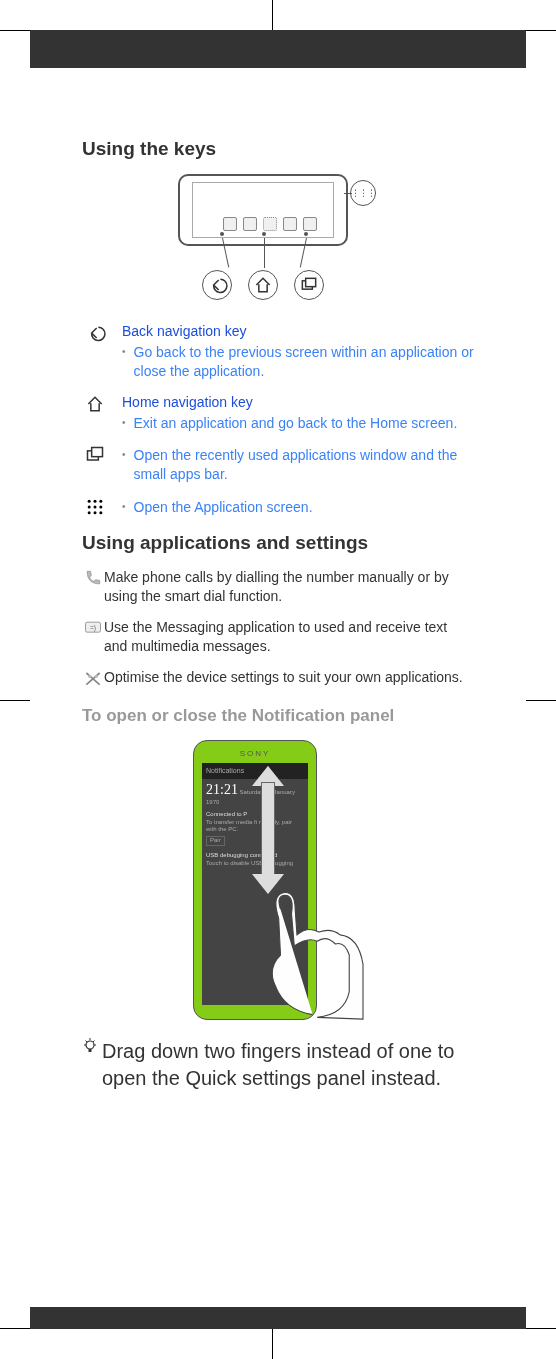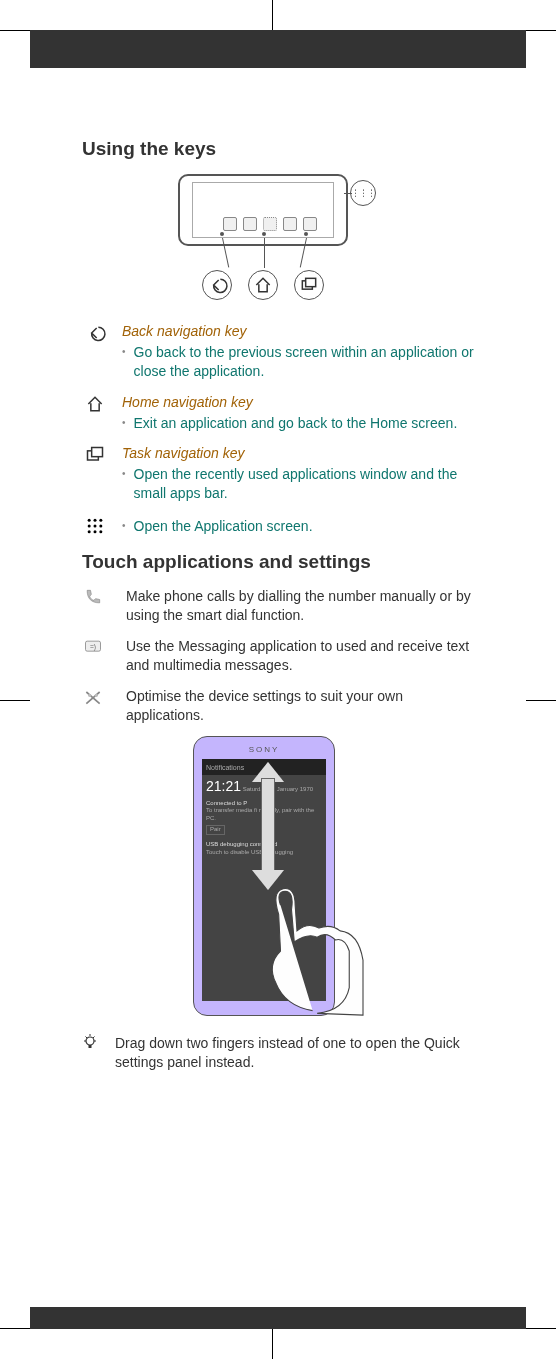--- a/index.html
+++ b/index.html
@@ -95,66 +95,66 @@
     color: #333;
   }
   .nav-circ.c1 { left: 24px; }
   .nav-circ.c2 { left: 70px; }
   .nav-circ.c3 { left: 116px; }
 
   .key-list { margin-top: 6px; }
   .key-row { display: flex; align-items: flex-start; gap: 14px; margin-bottom: 12px; font-size: 14px; line-height: 1.35; }
   .key-icon { flex: 0 0 26px; height: 22px; display: flex; align-items: center; justify-content: center; font-size: 18px; color: #333; }
   .key-body { flex: 1; }
-  .key-title { color: #a16207; font-style: italic; }
+  .key-title { color: #1d4ed8; }
   .key-sub { display: flex; gap: 8px; margin-top: 2px; }
   .key-sub .bullet { color: #888; font-size: 10px; line-height: 1.8; }
-  .key-sub .txt { flex: 1; color: #0f766e; }
-
-  .app-row { display: flex; align-items: flex-start; gap: 22px; margin-bottom: 12px; font-size: 14px; line-height: 1.35; }
+  .key-sub .txt { flex: 1; color: #3b82f6; }
+
+  .app-row { display: flex; align-items: flex-start; gap: 0; margin-bottom: 12px; font-size: 14px; line-height: 1.35; }
   .app-icon { flex: 0 0 22px; height: 20px; display: flex; align-items: center; justify-content: center; font-size: 14px; color: #777; }
   .app-body { flex: 1; color: #333; }
 
   .phone-illus-2 {
     margin: 12px auto 18px auto;
     width: 170px;
     height: 280px;
     position: relative;
   }
   .phone-body-port {
     position: absolute; top: 0; left: 0;
-    width: 142px; height: 280px;
+    width: 124px; height: 280px;
     border: 1.5px solid #555;
     border-radius: 14px;
-    background: #c4b5fd;
+    background: #84cc16;
   }
   .earpiece { position: absolute; top: 8px; left: 50%; transform: translateX(-50%); font-size: 8px; color: #555; letter-spacing: 2px; }
   .port-screen {
     position: absolute; top: 22px; left: 8px; right: 8px; bottom: 14px;
     background: #444;
   }
   .notif-bar { position: absolute; top: 0; left: 0; right: 0; height: 16px; background: #222; color: #aaa; font-size: 7px; display: flex; align-items: center; padding: 0 4px; }
   .notif-body { position: absolute; top: 18px; left: 4px; right: 4px; font-size: 6px; color: #aaa; line-height: 1.3; }
-  .notif-time { font-size: 14px; color: #fff; }
+  .notif-time { font-size: 14px; color: #fff; font-family: Liberation Serif, serif; }
   .arrow-overlay {
     position: absolute;
     top: 30px; left: 56px;
     width: 38px; height: 120px;
   }
   .arrow-shaft { position: absolute; top: 12px; left: 12px; width: 14px; height: 96px; background: #ddd; border: 1px solid #666; }
   .arrow-head-up { position: absolute; top: -4px; left: 3px; width: 0; height: 0; border-left: 16px solid transparent; border-right: 16px solid transparent; border-bottom: 20px solid #ddd; filter: drop-shadow(0 0 0.5px #666);}
   .arrow-head-dn { position: absolute; bottom: -4px; left: 3px; width: 0; height: 0; border-left: 16px solid transparent; border-right: 16px solid transparent; border-top: 20px solid #ddd; filter: drop-shadow(0 0 0.5px #666);}
   .hand {
     position: absolute;
     top: 150px; left: 60px;
     width: 110px; height: 130px;
   }
   .hand svg { width: 100%; height: 100%; }
 
-  .tip-row { display: flex; align-items: flex-start; gap: 17px; font-size: 14px; line-height: 1.35; justify-content: space-between; }
+  .tip-row { display: flex; align-items: flex-start; gap: 4px; font-size: 20px; line-height: 1.35; justify-content: space-between; }
   .tip-icon { flex: 0 0 16px; font-size: 14px; color: #333; text-align: center; }
   .tip-body { flex: 1; color: #333; }
 
   svg { overflow: visible; }
   .ico-svg { width: 20px; height: 20px; }
 </style>
 </head>
 <body>
 
 <div class="crop-marks">
@@ -242,21 +242,20 @@
     </div>
 
     <div class="key-row">
       <div class="key-icon">
         <svg class="ico-svg" viewBox="0 0 24 24">
             <rect x="3" y="7" width="13" height="11" fill="none" stroke="#333" stroke-width="1.8"></rect>
             <rect x="8" y="3" width="13" height="11" fill="#fff" stroke="#333" stroke-width="1.8"></rect>
           </svg>
       </div>
       <div class="key-body">
-        <div class="key-title">Task navigation key</div>
         <div class="key-sub">
           <span class="bullet">•</span>
           <span class="txt">Open the recently used applications window and the small apps bar.</span>
         </div>
       </div>
     </div>
 
     <div class="key-row">
       <div class="key-icon">
         <svg class="ico-svg" viewBox="0 0 24 24">
@@ -273,21 +272,21 @@
       </div>
       <div class="key-body">
         <div class="key-sub">
           <span class="bullet">•</span>
           <span class="txt">Open the Application screen.</span>
         </div>
       </div>
     </div>
   </div>
 
-  <h2 style="margin-top:14px">Touch applications and settings</h2>
+  <h2 style="margin-top:14px">Using applications and settings</h2>
 
   <div>
     <div class="app-row">
       <div class="app-icon">
         <svg class="ico-svg" viewBox="0 0 24 24">
             <path d="M5 4 C5 14 10 19 20 19 L20 15 L15 14 L13 16 C10 15 9 14 8 11 L10 9 L9 4 Z" fill="#bbb" stroke="#888" stroke-width="0.8"></path>
           </svg>
       </div>
       <div class="app-body">Make phone calls by dialling the number manually or by using the smart dial function.</div>
     </div>
@@ -305,20 +304,21 @@
         <svg class="ico-svg" viewBox="0 0 24 24">
             <path d="M4 6 L20 20 M4 20 L20 6" stroke="#888" stroke-width="2"></path>
             <circle cx="8" cy="10" r="2" fill="#bbb"></circle>
             <circle cx="16" cy="10" r="2" fill="#bbb"></circle>
           </svg>
       </div>
       <div class="app-body">Optimise the device settings to suit your own applications.</div>
     </div>
   </div>
 
+  <h3 class="sub">To open or close the Notification panel</h3>
 
   <div class="phone-illus-2">
     <div class="phone-body-port">
       <div class="earpiece">SONY</div>
       <div class="port-screen">
         <div class="notif-bar">
           <span>Notifications</span>
         </div>
         <div class="notif-body">
           <div><span class="notif-time">21:21</span> <span>Saturday 31 January 1970</span></div>

